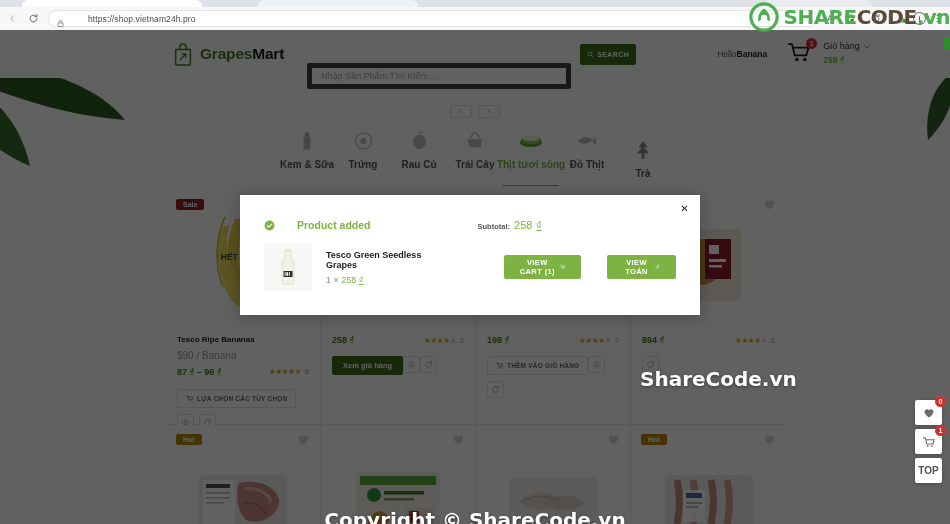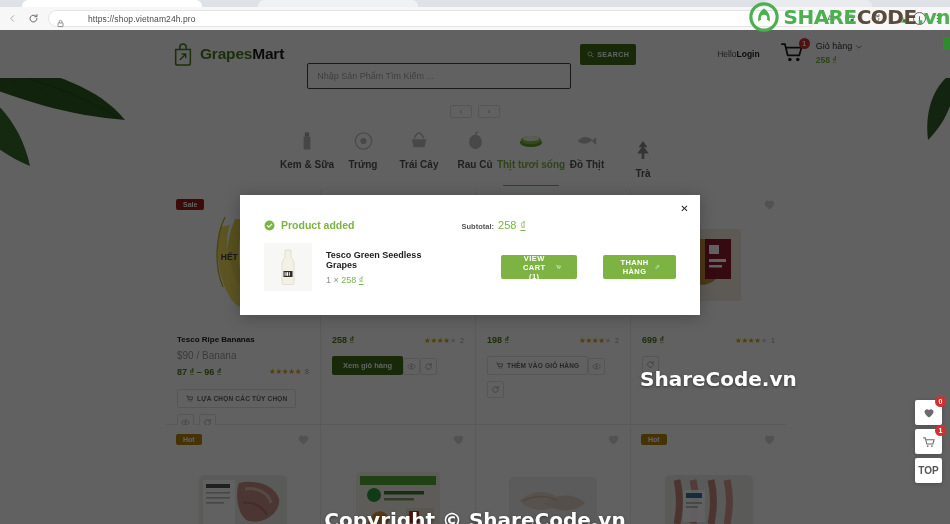--- a/index.html
+++ b/index.html
@@ -88,21 +88,21 @@
     position: absolute; top: 0; left: 0; width: 950px; height: 48px;
     background: #ffffff; display: flex; align-items: center; z-index: 6;
   }
   .brand { display: flex; align-items: center; margin-left: 172px; gap: 6px; }
   .brand-ic { width: 22px; height: 24px; }
   .brand-txt { font-size: 15.5px; font-weight: 700; letter-spacing: -.2px; }
   .brand-green { color: #4a7c1f; }
   .brand-dark { color: #1c1c1c; }
   .search-box {
     margin-left: 23px; width: 264px; height: 26px;
-    border: 1px solid #404040; border-radius: 2px;
+    border: 5px solid #404040; border-radius: 2px;
     display: flex; align-items: center; padding: 0 9px; margin-top: 44px;
   }
   .search-ph { font-size: 9px; color: #a8a8a8; }
   .btn-search {
     margin-left: 9px; width: 56px; height: 21px; background: #3f6c18;
     color: #ffffff; font-size: 7px; font-weight: 700; letter-spacing: .4px;
     display: flex; align-items: center; justify-content: center; gap: 3px;
     border: none; border-radius: 2px; cursor: pointer;
   }
   .hello-wrap {
@@ -209,41 +209,41 @@
   .btn-addcart {
     background: #3f6c18; color: #fff; border: none; font-size: 7.5px;
     padding: 5px 11px; border-radius: 2px; cursor: pointer; font-weight: 600;
   }
   .icon-sq {
     width: 17px; height: 17px; border: 1px solid #e2e2e2; border-radius: 2px;
     display: inline-flex; align-items: center; justify-content: center;
     color: #999; font-size: 8px; cursor: pointer; background: #fff;
     vertical-align: middle;
   }
-  .act-row { display: flex; align-items: flex-end; gap: 0; }
+  .act-row { display: flex; align-items: flex-start; gap: 0; }
   .act-row2 { margin-top: 6px; display: flex; gap: 5px; }
 
   
   .pk { position: relative; }
 
   
   .modal {
     position: absolute; left: 240px; top: 165px; width: 460px; height: 120px;
     background: #ffffff; z-index: 100; box-shadow: 0 2px 14px rgba(0,0,0,.25);
   }
   .modal-close {
     position: absolute; top: 8px; right: 10px; width: 11px; height: 11px;
     color: #222; font-size: 10px; line-height: 11px; text-align: center;
     cursor: pointer; font-weight: 400;
   }
   .modal-top {
     display: flex; align-items: center; padding: 24px 24px 0 24px;
   }
   .added {
-    display: flex; align-items: center; gap: 6px; font-size: 10.5px;
+    display: flex; align-items: center; gap: 22px; font-size: 10.5px;
     font-weight: 700; color: #7cb342;
   }
   .check-ic { width: 11px; height: 11px; }
   .subtotal-wrap {
     margin-left: 107px; display: flex; align-items: baseline; gap: 4px;
   }
   .sub-lbl { font-size: 7.5px; color: #555; font-weight: 600; }
   .sub-val { font-size: 11px; color: #7cb342; font-weight: 400; }
   .sub-cur { font-size: 10px; color: #7cb342; text-decoration: underline; }
   .modal-body {
@@ -419,21 +419,21 @@
     </div>
     <button class="btn-search">
       <svg width="7" height="7" viewBox="0 0 16 16">
           <circle cx="6.8" cy="6.8" r="4.6" stroke="#fff" stroke-width="1.7" fill="none"></circle>
           <path d="M10.3 10.3L14 14" stroke="#fff" stroke-width="1.9" stroke-linecap="round"></path>
         </svg>
       <span>SEARCH</span>
     </button>
     <div class="hello-wrap">
       <span class="hello-top">Hello</span>
-      <span class="hello-bot">Login</span>
+      <span class="hello-bot">Banana</span>
     </div>
     <div class="cart-wrap">
       <svg width="24" height="21" viewBox="0 0 26 22">
         <path d="M1 2h3.3l3 12.2h12.4l2.6-8.6H6.4" stroke="#1c1c1c" stroke-width="1.9" fill="none" stroke-linecap="round" stroke-linejoin="round"></path>
         <circle cx="9.6" cy="18.6" r="1.9" fill="#1c1c1c"></circle>
         <circle cx="18.2" cy="18.6" r="1.9" fill="#1c1c1c"></circle>
       </svg>
       <span class="cart-badge">1</span>
     </div>
     <div class="cart-meta">
@@ -469,36 +469,36 @@
         <svg width="21" height="20" viewBox="0 0 22 22">
             <circle cx="11" cy="11" r="9" stroke="#c2c2c2" stroke-width="1.5" fill="none"></circle>
             <circle cx="11" cy="11" r="3.4" fill="#bdbdbd"></circle>
           </svg>
       </span>
       <span class="cat-label">Trứng</span>
     </div>
 
     <div class="cat">
       <span class="cat-ic">
+        <svg width="17" height="20" viewBox="0 0 18 22">
+            <ellipse cx="9" cy="12" rx="7" ry="8" fill="#bdbdbd"></ellipse>
+            <path d="M9 4c0-2 2-3 3-3" stroke="#bdbdbd" stroke-width="1.6" fill="none"></path>
+          </svg>
+      </span>
+      <span class="cat-label">Rau Củ</span>
+    </div>
+
+    <div class="cat">
+      <span class="cat-ic">
         <svg width="20" height="20" viewBox="0 0 22 22">
             <path d="M3 9h16l-2 9H5z" fill="#bdbdbd"></path>
             <path d="M6 8c1-4 4-6 5-6s4 2 5 6" stroke="#bdbdbd" stroke-width="1.6" fill="none"></path>
           </svg>
       </span>
       <span class="cat-label">Trái Cây</span>
-    </div>
-
-    <div class="cat">
-      <span class="cat-ic">
-        <svg width="17" height="20" viewBox="0 0 18 22">
-            <ellipse cx="9" cy="12" rx="7" ry="8" fill="#bdbdbd"></ellipse>
-            <path d="M9 4c0-2 2-3 3-3" stroke="#bdbdbd" stroke-width="1.6" fill="none"></path>
-          </svg>
-      </span>
-      <span class="cat-label">Rau Củ</span>
     </div>
 
     <div class="cat active">
       <span class="cat-ic">
         <svg width="24" height="16" viewBox="0 0 26 16">
             <ellipse cx="13" cy="9.5" rx="12" ry="5" fill="#5e9e2e"></ellipse>
             <ellipse cx="13" cy="7" rx="11" ry="4.4" fill="#8bc34a"></ellipse>
             <ellipse cx="13" cy="5.4" rx="9" ry="3" fill="#e9f3d8"></ellipse>
           </svg>
       </span>
@@ -679,21 +679,21 @@
           <path d="M30 24 C46 18 62 26 62 44 C62 62 46 72 34 66 C26 60 24 34 30 24z" fill="#c9923f"></path>
           <rect x="44" y="22" width="26" height="40" fill="#8d1b2d"></rect>
           <rect x="48" y="28" width="10" height="9" fill="#ffffff"></rect>
           <rect x="48" y="42" width="17" height="3" fill="#ffffff"></rect>
           <rect x="48" y="48" width="13" height="2.5" fill="#ffffff"></rect>
         </svg>
       </div>
       <div class="p-title"></div>
       <div class="p-sub"></div>
       <div class="p-row">
-        <span class="p-price">699 ₫</span>
+        <span class="p-price">894 ₫</span>
         <span class="rating">
           <span class="stars">★★★★<span class="off">★</span></span>
           <span class="rcount">1</span>
         </span>
       </div>
       <div class="p-actions">
         <div class="act-row2">
           <span class="icon-sq">
             <svg width="9" height="9" viewBox="0 0 16 16">
                 <path d="M13 8a5 5 0 1 1-1.6-3.6" stroke="#999" stroke-width="1.3" fill="none" stroke-linecap="round"></path>
@@ -827,21 +827,21 @@
       <div class="modal-btns">
         <button class="btn-green">
           <span>VIEW CART (1)</span>
           <svg width="8" height="8" viewBox="0 0 16 16">
               <path d="M1 2h2.6l2.2 8.6h8l1.8-6H4.5" stroke="#fff" stroke-width="1.7" fill="none"></path>
               <circle cx="7" cy="13.6" r="1.3" fill="#fff"></circle>
               <circle cx="13" cy="13.6" r="1.3" fill="#fff"></circle>
             </svg>
         </button>
         <button class="btn-green">
-          <span>THANH HÀNG</span>
+          <span>VIEW TOÁN</span>
           <svg width="8" height="8" viewBox="0 0 16 16">
               <circle cx="10.6" cy="5.4" r="3.4" stroke="#fff" stroke-width="1.5" fill="none"></circle>
               <path d="M8.2 7.8L2.4 13.6M4 11.2l1.6 1.6" stroke="#fff" stroke-width="1.5" fill="none" stroke-linecap="round"></path>
             </svg>
         </button>
       </div>
     </div>
   </div>
 
   <div class="side-rail">

